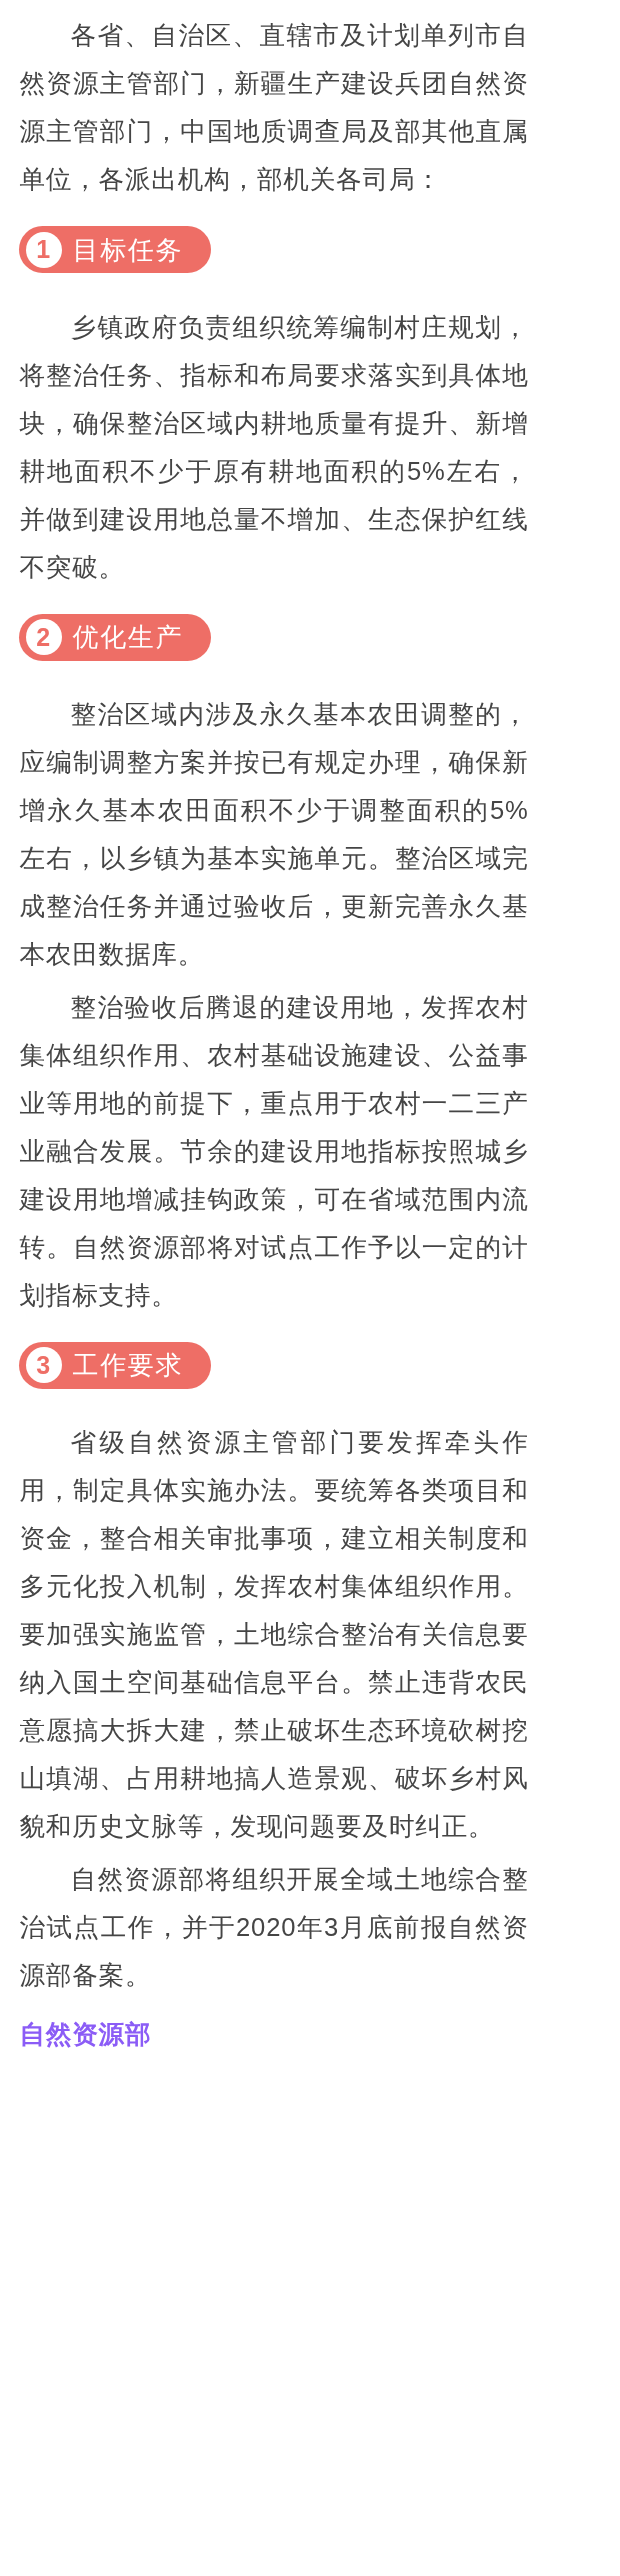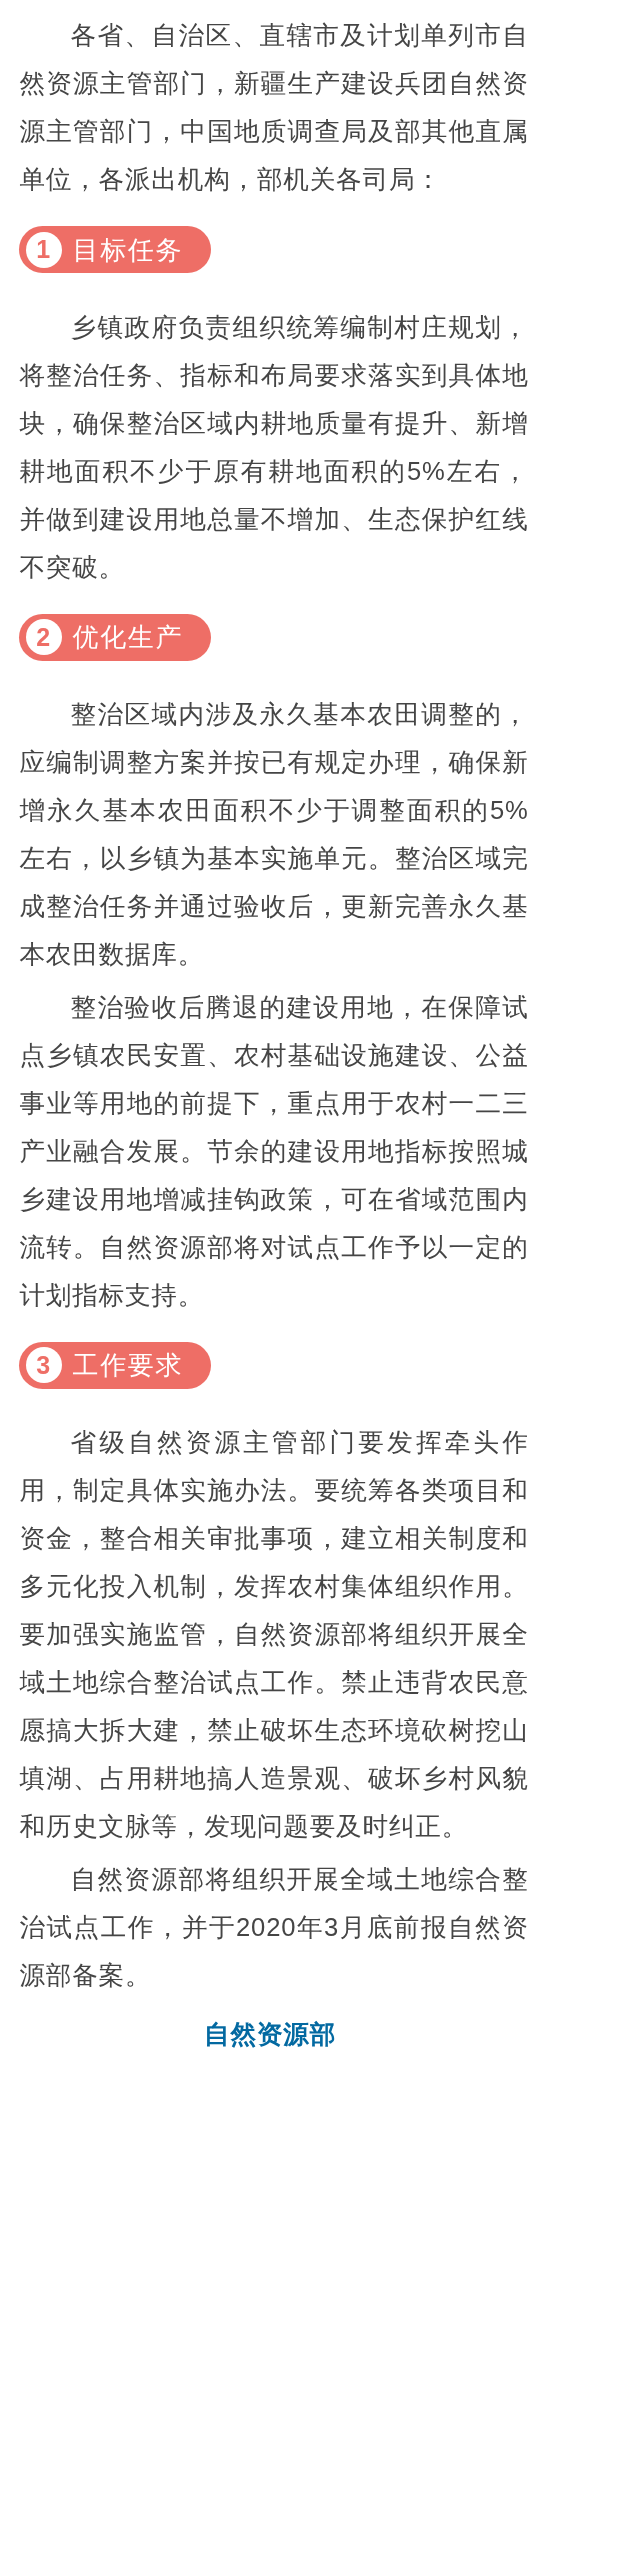--- a/index.html
+++ b/index.html
@@ -53,24 +53,24 @@
     font-weight: 400;
     font-size: 26px;
     letter-spacing: 1.6px;
   }
   .badge-row {
     
     text-indent: 0;
   }
   .signature {
     margin-top: 20px;
-    text-align: center;
+    text-align: left;
     padding-right: 7.8px;
     font-weight: 700;
-    color: #0369a1;
+    color: #8b5cf6;
   }
   .signature .sig-line {
     line-height: 31px;
     margin-bottom: 22px;
   }
 </style>
 </head>
 <body>
 
 <div class="article">
@@ -89,31 +89,31 @@
 
   <div class="badge-row">
     <span class="section-badge">
       <span class="badge-circle">
         <span>2</span>
       </span>
       <span class="badge-label">优化生产</span>
     </span>
   </div>
   <p class="para">整治区域内涉及永久基本农田调整的，应编制调整方案并按已有规定办理，确保新增永久基本农田面积不少于调整面积的5%左右，以乡镇为基本实施单元。整治区域完成整治任务并通过验收后，更新完善永久基本农田数据库。</p>
-  <p class="para">整治验收后腾退的建设用地，在保障试点乡镇农民安置、农村基础设施建设、公益事业等用地的前提下，重点用于农村一二三产业融合发展。节余的建设用地指标按照城乡建设用地增减挂钩政策，可在省域范围内流转。自然资源部将对试点工作予以一定的计划指标支持。</p>
+  <p class="para">整治验收后腾退的建设用地，发挥农村集体组织作用、农村基础设施建设、公益事业等用地的前提下，重点用于农村一二三产业融合发展。节余的建设用地指标按照城乡建设用地增减挂钩政策，可在省域范围内流转。自然资源部将对试点工作予以一定的计划指标支持。</p>
 
   <div class="badge-row">
     <span class="section-badge">
       <span class="badge-circle">
         <span>3</span>
       </span>
       <span class="badge-label">工作要求</span>
     </span>
   </div>
-  <p class="para">省级自然资源主管部门要发挥牵头作用，制定具体实施办法。要统筹各类项目和资金，整合相关审批事项，建立相关制度和多元化投入机制，发挥农村集体组织作用。要加强实施监管，自然资源部将组织开展全域土地综合整治试点工作。禁止违背农民意愿搞大拆大建，禁止破坏生态环境砍树挖山填湖、占用耕地搞人造景观、破坏乡村风貌和历史文脉等，发现问题要及时纠正。</p>
+  <p class="para">省级自然资源主管部门要发挥牵头作用，制定具体实施办法。要统筹各类项目和资金，整合相关审批事项，建立相关制度和多元化投入机制，发挥农村集体组织作用。要加强实施监管，土地综合整治有关信息要纳入国土空间基础信息平台。禁止违背农民意愿搞大拆大建，禁止破坏生态环境砍树挖山填湖、占用耕地搞人造景观、破坏乡村风貌和历史文脉等，发现问题要及时纠正。</p>
   <p class="para">自然资源部将组织开展全域土地综合整治试点工作，并于2020年3月底前报自然资源部备案。</p>
 
   <div class="signature">
     <div class="sig-line">自然资源部</div>
   </div>
 
 </div>
 
 
 </body></html>

